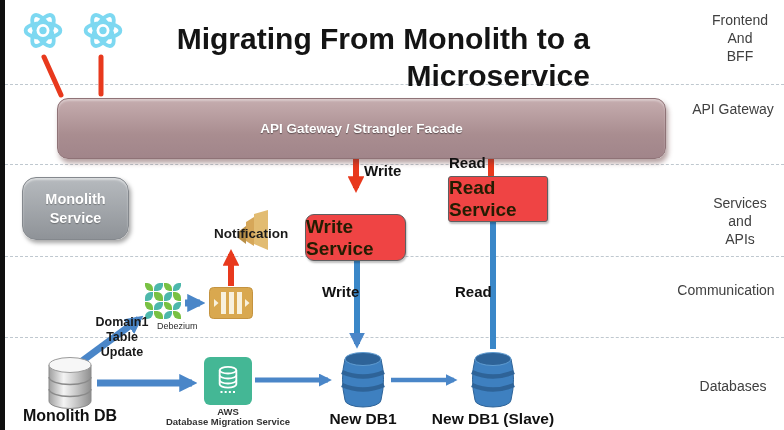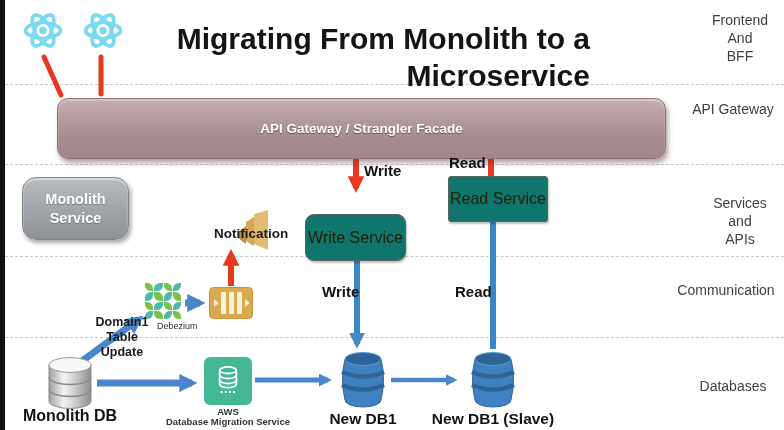--- a/index.html
+++ b/index.html
@@ -17,22 +17,22 @@
           background:linear-gradient(#c6adaf,#a98d90 60%,#a1858a);
           border:1px solid #8f7377;box-shadow:2px 4px 5px rgba(95,50,50,.45),inset 0 2px 2px rgba(255,255,255,.35);
           display:flex;align-items:center;justify-content:center;color:#fff;font-size:13.5px;
           font-weight:bold;text-shadow:0 1px 1px rgba(0,0,0,.45);z-index:2;}
   .mono-box{left:22px;top:177px;width:105px;height:61px;border-radius:14px;
           background:linear-gradient(#b6babe,#8f9398);border:1px solid #84888d;
           box-shadow:2px 3px 4px rgba(0,0,0,.35),inset 0 2px 2px rgba(255,255,255,.5);
           display:flex;align-items:center;justify-content:center;text-align:center;
           color:#fff;font-size:14.5px;line-height:19px;font-weight:bold;
           text-shadow:0 1px 1px rgba(0,0,0,.3);z-index:2;}
-  .svc-box{background:#0f766e;border:1.6px solid #5e5f61;display:flex;align-items:center;
-          justify-content:center;color:#241d02;font-size:16px;font-weight:normal;
+  .svc-box{background:#ef4444;border:1.6px solid #5e5f61;display:flex;align-items:center;
+          justify-content:center;color:#241d02;font-size:19px;font-weight:bold;
           box-shadow:1px 2px 2px rgba(0,0,0,.25);z-index:2;}
   .write-svc{left:305px;top:197px;width:99px;height:45px;border-radius:9px;margin-top:17px;}
   .read-svc{left:448px;top:176px;width:98px;height:44px;border-radius:3px;}
   .edge-label{font-size:15px;font-weight:600;color:#111;z-index:3;}
   .node-label{font-weight:bold;color:#111;text-align:center;z-index:3;}
   .dbz-grid{left:145px;top:283px;width:36px;height:36px;display:grid;
             grid-template-columns:repeat(4,1fr);gap:1px;z-index:2;}
   .dbz-grid span{display:block;}
   .dbz-grid .la{background:#79c143;border-radius:0 70% 0 70%;}
   .dbz-grid .lb{background:#4db8ab;border-radius:70% 0 70% 0;}

